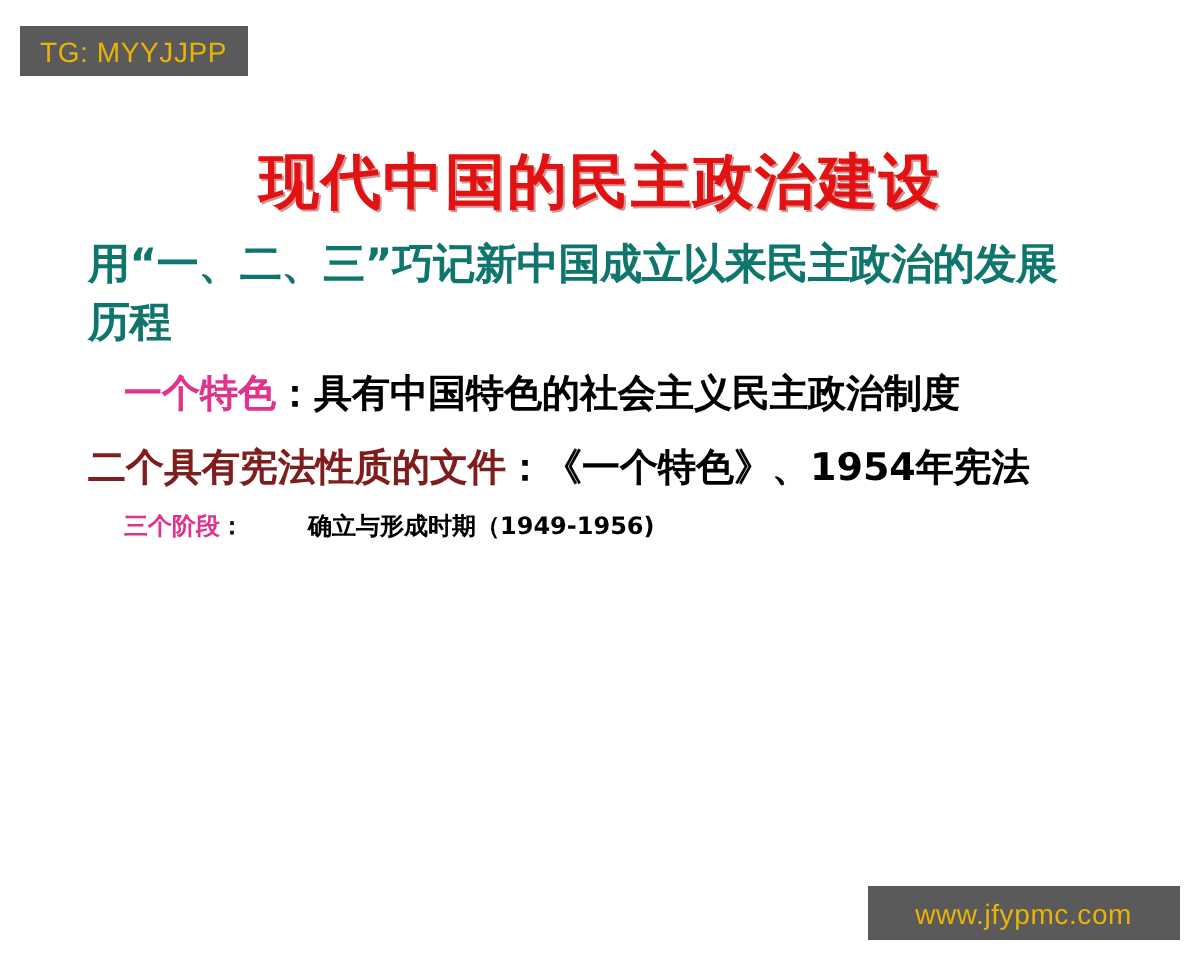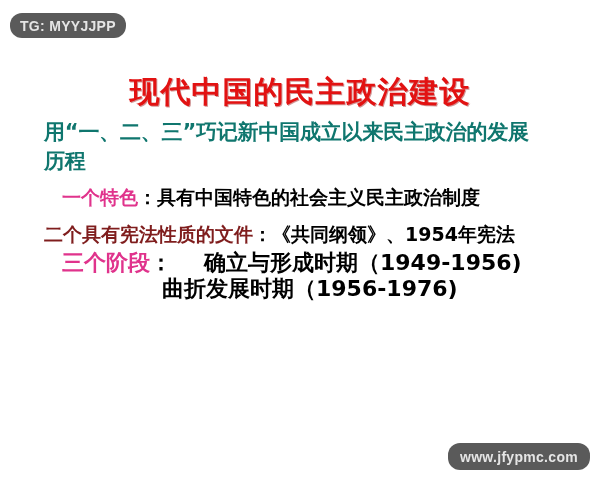--- a/index.html
+++ b/index.html
@@ -19,42 +19,41 @@
   .slide {
     position: absolute;
     inset: 0;
     background: #ffffff;
   }
 
   
   .badge {
     position: absolute;
     background: #5a5a5a;
-    color: #e5e5e5;
+    color: #eab308;
     font-family: "Liberation Sans", sans-serif;
-    font-weight: 700;
+    font-weight: 400;
     letter-spacing: 0.3px;
     display: flex;
     align-items: center;
     justify-content: center;
     box-sizing: border-box;
-    border-radius: 12px;
   }
   .badge-tl {
     left: 10px;
     top: 13px;
     height: 25px;
     padding: 0 10px;
     font-size: 14px;
   }
   .badge-br {
     right: 10px;
     bottom: 10px;
     height: 27px;
-    padding: 0 12px;
+    padding: 0 24px;
     font-size: 14px;
   }
 
   
   .title {
     position: absolute;
     left: 0;
     right: 0;
     top: 62px;
     text-align: center;
@@ -107,21 +106,21 @@
     margin-top: 10px;
     font-size: 19px;
     line-height: 27px;
     width: 508px;
   }
 
   
   .row-three {
     margin-top: 2px;
     padding-left: 18px;
-    font-size: 22px;
+    font-size: 12px;
     line-height: 26px;
   }
   .stage-first {
     padding-left: 32px;
   }
   .stage-rest {
     padding-left: 100px;
   }
 
   .k-pink  { color: #e0338c; }
@@ -139,27 +138,26 @@
 
   <div class="body-block">
 
     <p class="line intro">用“一、二、三”巧记新中国成立以来民主政治的发展历程</p>
 
     <div class="line row-one">
       <span class="k-pink">一个特色</span><span class="k-black">：</span><span class="k-black">具有中国特色的社会主义民主政治制度</span>
     </div>
 
     <div class="line row-two">
-      <span class="k-rose">二个具有宪法性质的文件</span><span class="k-black">：</span><span class="k-black">《共同纲领》、1954年宪法</span>
+      <span class="k-rose">二个具有宪法性质的文件</span><span class="k-black">：</span><span class="k-black">《一个特色》、1954年宪法</span>
     </div>
 
     <div class="line row-three">
       <div>
         <span class="k-pink">三个阶段</span><span class="k-black">：</span><span class="k-black stage-first">确立与形成时期（1949-1956)</span>
       </div>
-      <div class="k-black stage-rest">曲折发展时期（1956-1976)</div>
     </div>
 
   </div>
 
   <div class="badge badge-br">www.jfypmc.com</div>
 
 </div>
 
 </body></html>

